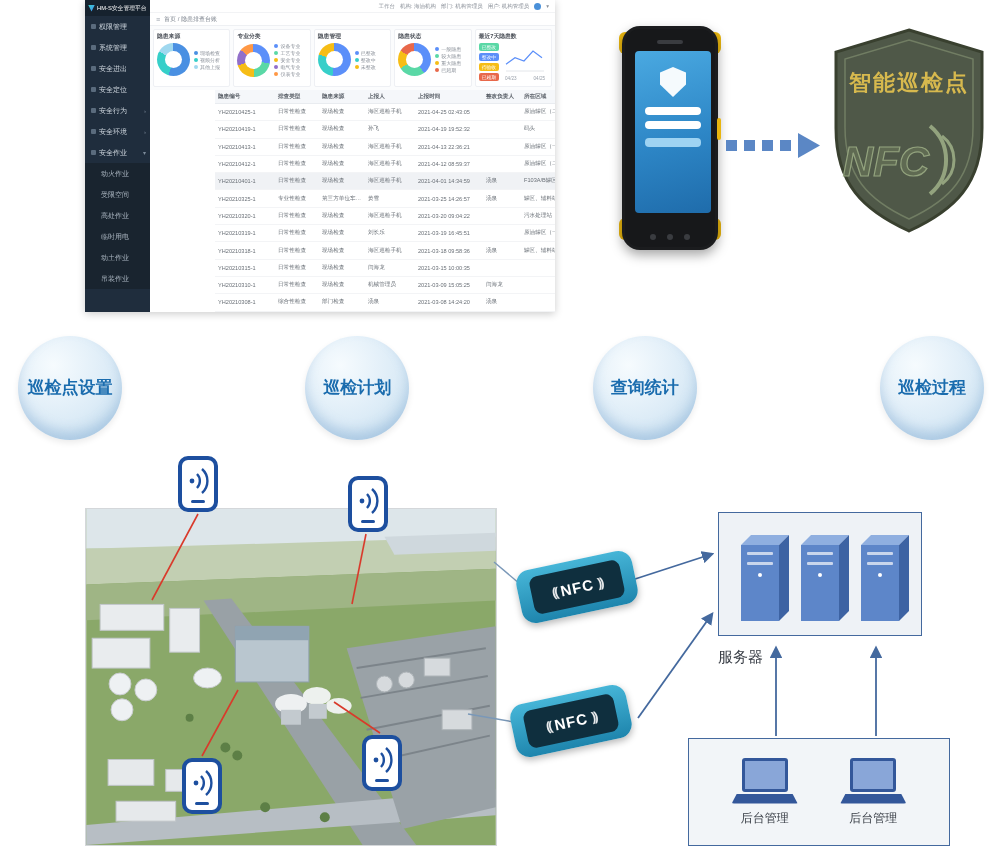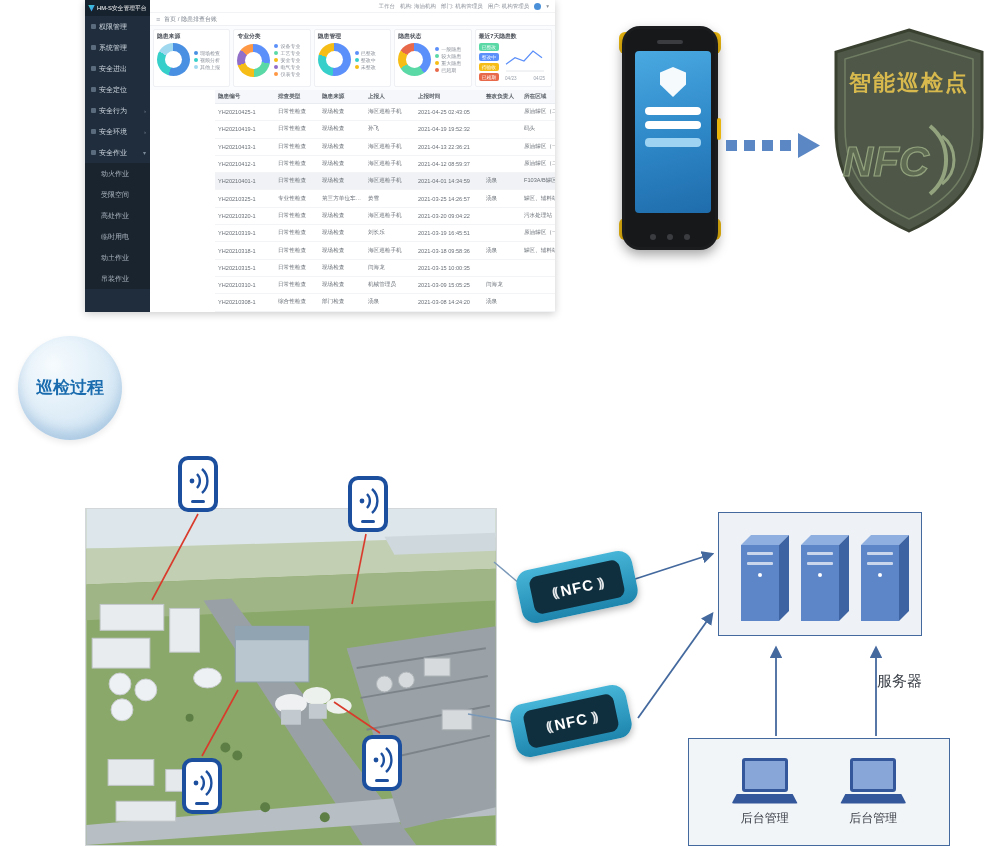--- a/index.html
+++ b/index.html
@@ -92,22 +92,22 @@
   .server-box { position: absolute; left: 718px; top: 512px; width: 204px; height: 124px; background: #eef2f6;
                 border: 1px solid #44699e; display: flex; align-items: flex-end; justify-content: space-evenly;
                 padding-bottom: 14px; z-index: 10; }
   .server { position: relative; width: 38px; height: 76px; background: #5d86c9; }
   .server::before { content: ""; position: absolute; left: 0; top: -10px; width: 100%; height: 10px; background: #8fafe0;
                     transform: skewX(-45deg); transform-origin: 0 100%; }
   .server::after { content: ""; position: absolute; left: 100%; top: 0; width: 10px; height: 100%; background: #3d63a3;
                    transform: skewY(-45deg); transform-origin: 0 0; }
   .s-slot { width: 70%; height: 3px; background: #c9d6ec; margin: 7px auto 0; border-radius: 1px; }
   .s-dot { width: 4px; height: 4px; border-radius: 50%; background: #fff; margin: 8px auto 0; }
-  .server-label { position: absolute; left: 718px; top: 648px; width: 204px; text-align: right;
-                  font-size: 15px; color: #3b4048; z-index: 10; margin-top: 24px; }
+  .server-label { position: absolute; left: 718px; top: 648px; width: 204px; text-align: left;
+                  font-size: 15px; color: #3b4048; z-index: 10; }
 
   .admin-box { position: absolute; left: 688px; top: 738px; width: 262px; height: 108px; background: #f2f5f8;
                border: 1px solid #44699e; display: flex; align-items: center; justify-content: space-evenly; z-index: 10; }
   .admin { display: flex; flex-direction: column; align-items: center; gap: 6px; }
   .laptop { position: relative; width: 66px; height: 46px; }
   .lap-screen { position: absolute; left: 10px; top: 0; width: 46px; height: 34px; background: #89a6d8;
                 border: 3px solid #33579a; border-radius: 3px; }
   .lap-base { position: absolute; left: 0; bottom: 0; width: 66px; height: 10px; background: #33579a;
               clip-path: polygon(8% 0,92% 0,100% 100%,0 100%); border-radius: 2px; }
   .admin-label { font-size: 12px; color: #3b4048; }
@@ -495,20 +495,23 @@
     <path d="M83 6 L156 28 L156 104 C156 160 129 186 83 207 C37 186 10 160 10 104 L10 28 Z" fill="#4f5848" stroke="#39402f" stroke-width="3"></path>
     <path d="M83 16 L147 35 L147 103 C147 152 124 176 83 195 C42 176 19 152 19 103 L19 35 Z" fill="none" stroke="#717d63" stroke-width="1.5"></path>
     <text x="83" y="66" text-anchor="middle" font-size="22" font-weight="bold" fill="#d7b94e" letter-spacing="2">智能巡检点</text>
     <text x="60" y="152" text-anchor="middle" font-size="42" font-style="italic" font-weight="bold" fill="#5f6a52" stroke="#93a37e" stroke-width="1.2">NFC</text>
     <path d="M104 102 A 44 44 0 0 1 104 170" fill="none" stroke="#93a37e" stroke-width="4"></path>
     <path d="M116 112 A 30 30 0 0 1 116 160" fill="none" stroke="#93a37e" stroke-width="3"></path>
   </svg>
 
   <div class="features">
 
+  <div class="feature-circle">巡检点设置</div>
+      <div class="feature-circle">巡检计划</div>
+      <div class="feature-circle">查询统计</div>
       <div class="feature-circle">巡检过程</div>
     </div>
 
   <svg class="plant" width="412" height="338" viewBox="0 0 412 338">
     <rect width="412" height="338" fill="#8aa869"></rect>
     <rect width="412" height="40" fill="#dde6ea"></rect>
     <polygon points="0,40 412,28 412,60 0,76" fill="#c2cfb2"></polygon>
     <polygon points="0,76 412,60 412,92 0,112" fill="#9fb585"></polygon>
     <polygon points="300,28 412,24 412,42 310,46" fill="#cfd8dd"></polygon>
     <polygon points="118,92 146,90 332,338 278,338" fill="#99a1a6"></polygon>

